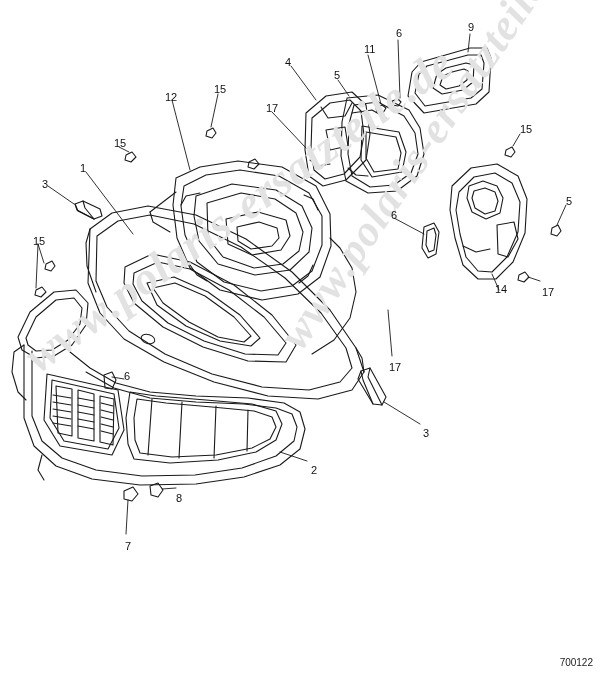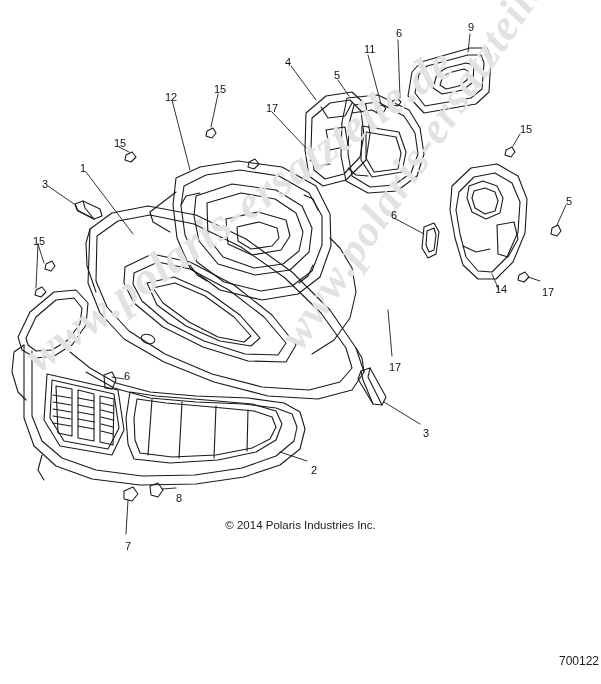--- a/index.html
+++ b/index.html
@@ -64,23 +64,23 @@
     position: absolute;
     left: 0;
     top: 519px;
     width: 601px;
     text-align: center;
     font-size: 11.5px;
     color: #1a1a1a;
   }
   #part-number {
     position: absolute;
-    right: 2px;
+    right: 8px;
     bottom: 16px;
-    font-size: 12px;
+    font-size: 10px;
     color: #1a1a1a;
     margin-top: 48px;
   }
 </style>
 </head>
 <body>
 
 <div id="page">
 
   <svg id="diagram-svg" viewBox="0 0 601 684">
@@ -311,16 +311,15 @@
       <div class="callout" style="left: 495px; top: 284px;">14</div>
       <div class="callout" style="left: 542px; top: 287px;">17</div>
       <div class="callout" style="left: 389px; top: 362px;">17</div>
       <div class="callout" style="left: 124px; top: 371px;">6</div>
       <div class="callout" style="left: 423px; top: 428px;">3</div>
       <div class="callout" style="left: 311px; top: 465px;">2</div>
       <div class="callout" style="left: 176px; top: 493px;">8</div>
       <div class="callout" style="left: 125px; top: 541px;">7</div>
     </div>
 
-  <div id="copyright">© 2014 Polaris Industries Inc.</div>
   <div id="part-number">700122</div>
 
 </div>
 
 </body></html>

